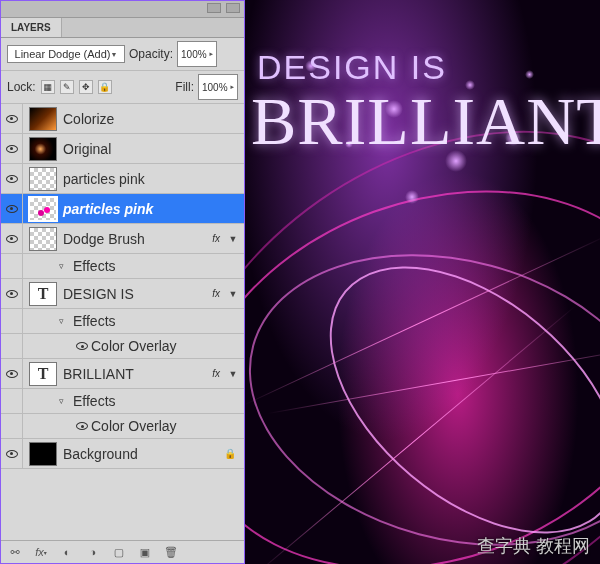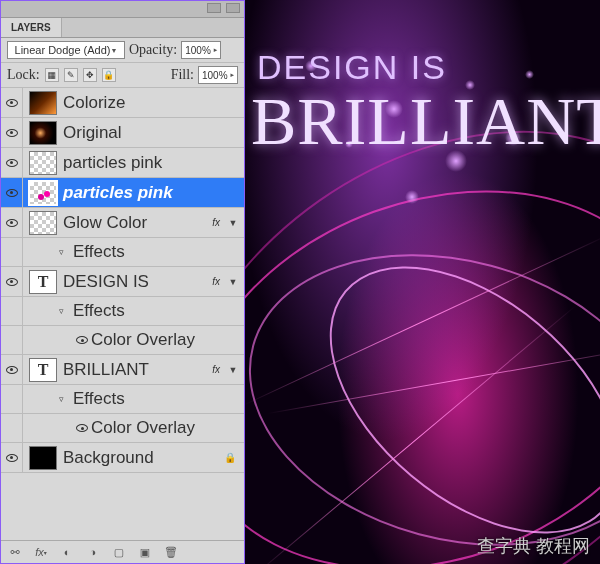--- a/index.html
+++ b/index.html
@@ -5,41 +5,41 @@
     * { margin: 0; padding: 0; box-sizing: border-box; }
     body { font-family: Tahoma, Arial, sans-serif; font-size: 11px; color: #333; background: #000; width: 600px; height: 564px; overflow: hidden; position: relative; }
     .app { display: flex; width: 600px; height: 564px; }
     .panel { width: 245px; background: #d8d8d8; border: 1px solid #8b5cf6; display: flex; flex-direction: column; }
     .panel-header { background: #c8c8c8; border-bottom: 1px solid #999; display: flex; align-items: center; }
     .panel-top-right { text-align: right; padding: 2px 4px; background: #bcbcbc; border-bottom: 1px solid #999; }
     .top-btn { display: inline-block; width: 14px; height: 10px; background: #aaa; margin-left: 2px; border: 1px solid #888; }
     .panel-tab { padding: 4px 10px; font-weight: bold; background: #d8d8d8; border-right: 1px solid #aaa; font-size: 10px; }
     .panel-row { display: flex; align-items: center; padding: 3px 6px; border-bottom: 1px solid #bbb; background: #d8d8d8; gap: 4px; }
     .blend-select { flex: 0 0 118px; height: 18px; background: #fff; border: 1px solid #888; font-size: 11px; display: flex; align-items: center; justify-content: center; padding: 0 4px; }
-    .label-s { font-size: 14px; font-family: Liberation Serif, serif; }
-    .pct-input { width: 40px; height: 18px; background: #fff; border: 1px solid #888; font-size: 10px; padding: 0 3px; display: flex; align-items: center; justify-content: space-between; }
+    .label-s { font-size: 12px; }
+    .pct-input { width: 40px; height: 18px; background: #fff; border: 1px solid #888; font-size: 10px; padding: 12px 3px; display: flex; align-items: center; justify-content: space-between; }
     .tiny-arrow { font-size: 7px; color: #555; }
     .lock-icon { width: 14px; height: 14px; display: inline-flex; align-items: center; justify-content: center; border: 1px solid #aaa; background: #e8e8e8; margin-left: 1px; font-size: 9px; }
     .layers-list { flex: 1; overflow-y: auto; background: #d8d8d8; }
     .layer-row { display: flex; align-items: center; border-bottom: 1px solid #bbb; min-height: 30px; }
     .layer-row.selected { background: #2f7cf6; color: #fff; }
     .layer-row.sub { min-height: 22px; }
     .vis-col { width: 22px; display: flex; align-items: center; justify-content: center; border-right: 1px solid #bbb; align-self: stretch; }
     .eye { width: 12px; height: 8px; border: 1px solid #333; border-radius: 50%; position: relative; }
     .eye::after { content: ''; position: absolute; width: 3px; height: 3px; background: #333; border-radius: 50%; top: 1.5px; left: 3.5px; }
     .thumb { width: 28px; height: 24px; border: 1px solid #777; margin: 2px 6px; background: #fff; flex-shrink: 0; }
     .thumb.gradient { background: linear-gradient(135deg, #000, #6a2a00, #ff9a3a); }
     .thumb.dark-img { background: radial-gradient(circle at 40% 50%, #ffae60 0%, #330a00 30%, #000 70%); }
     .thumb.checker { background-image: linear-gradient(45deg,#ccc 25%,transparent 25%),linear-gradient(-45deg,#ccc 25%,transparent 25%),linear-gradient(45deg,transparent 75%,#ccc 75%),linear-gradient(-45deg,transparent 75%,#ccc 75%); background-size: 8px 8px; background-position: 0 0,0 4px,4px -4px,-4px 0; }
     .thumb.checker.dot::after { content:''; display:block; width:6px;height:6px;background:#f0a; border-radius:50%; margin:9px 0 0 14px; box-shadow: -6px 3px 0 0 #d09; }
     .thumb.bokeh { background: radial-gradient(circle at 30% 40%, #ffb060 0%, #663300 20%, #000 60%); }
     .thumb.text-t { display:flex; align-items:center; justify-content:center; font-family: Georgia, serif; font-size:16px; font-weight:bold; }
     .thumb.black { background:#000; }
     .thumb.sel { outline: 2px solid #fff; outline-offset: -1px; }
-    .layer-name { flex: 1; padding: 4px 0; font-size: 17px; }
+    .layer-name { flex: 1; padding: 4px 0; font-size: 14px; }
     .layer-name.bold { font-weight: bold; font-style: italic; }
     .fx-badge { font-style: italic; font-size: 10px; margin-right: 6px; color: #333; }
     .expand-arrow { width: 14px; font-size: 9px; text-align:center; margin-right:4px; color:#444; }
     .lock-ic { width:14px; font-size:10px; margin-right:6px; color:#555; }
     .sub-indent { width: 36px; flex-shrink:0; }
     .sub-indent2 { width: 50px; flex-shrink:0; }
     .sub-arrow { width:14px; font-size:9px; color:#444; }
     .sub-eye { width:18px; display:flex; justify-content:center; }
     .panel-footer { background: #d8d8d8; border-top: 1px solid #aaa; padding: 4px 6px; display: flex; align-items: center; gap: 10px; }
     .footer-ic { width:16px; height:14px; display:flex; align-items:center; justify-content:center; font-size:11px; color:#555; }
@@ -124,21 +124,21 @@
             <span class="eye"></span>
           </div>
           <div class="thumb checker dot sel"></div>
           <div class="layer-name bold">particles pink</div>
         </div>
         <div class="layer-row">
           <div class="vis-col">
             <span class="eye"></span>
           </div>
           <div class="thumb checker"></div>
-          <div class="layer-name">Glow Color</div>
+          <div class="layer-name">Dodge Brush</div>
           <span class="fx-badge">fx</span>
           <span class="expand-arrow">▼</span>
         </div>
         <div class="layer-row sub">
           <div class="vis-col"></div>
           <div class="sub-indent"></div>
           <span class="sub-arrow">▿</span>
           <div class="layer-name">Effects</div>
         </div>
         <div class="layer-row">

